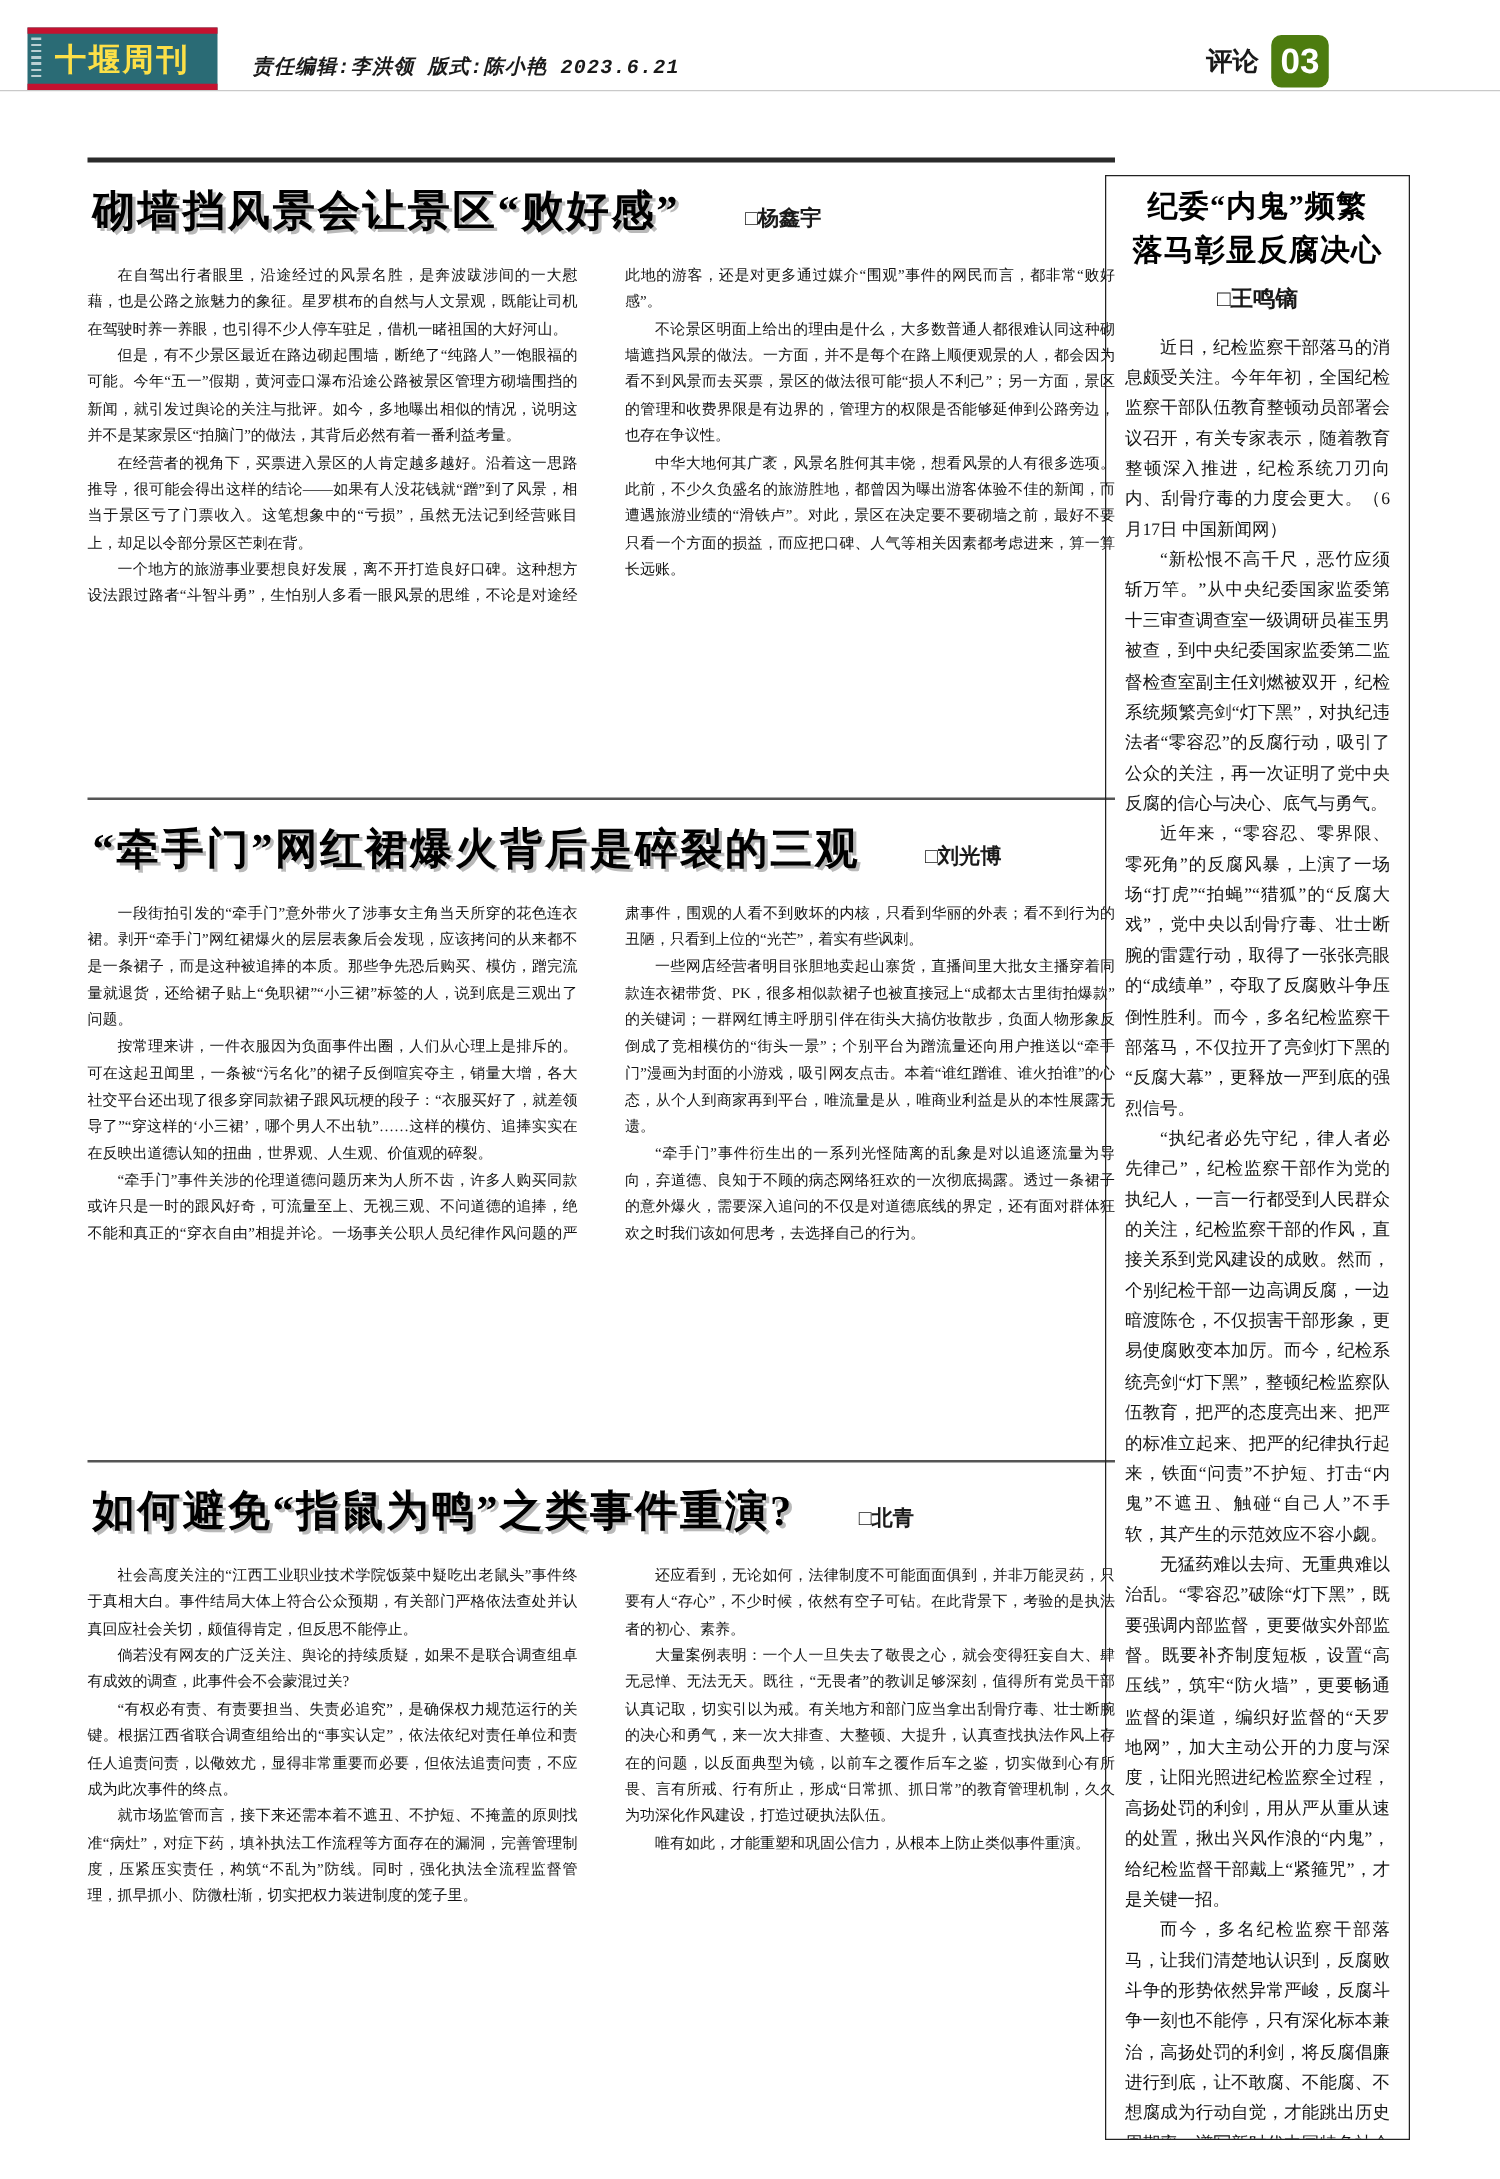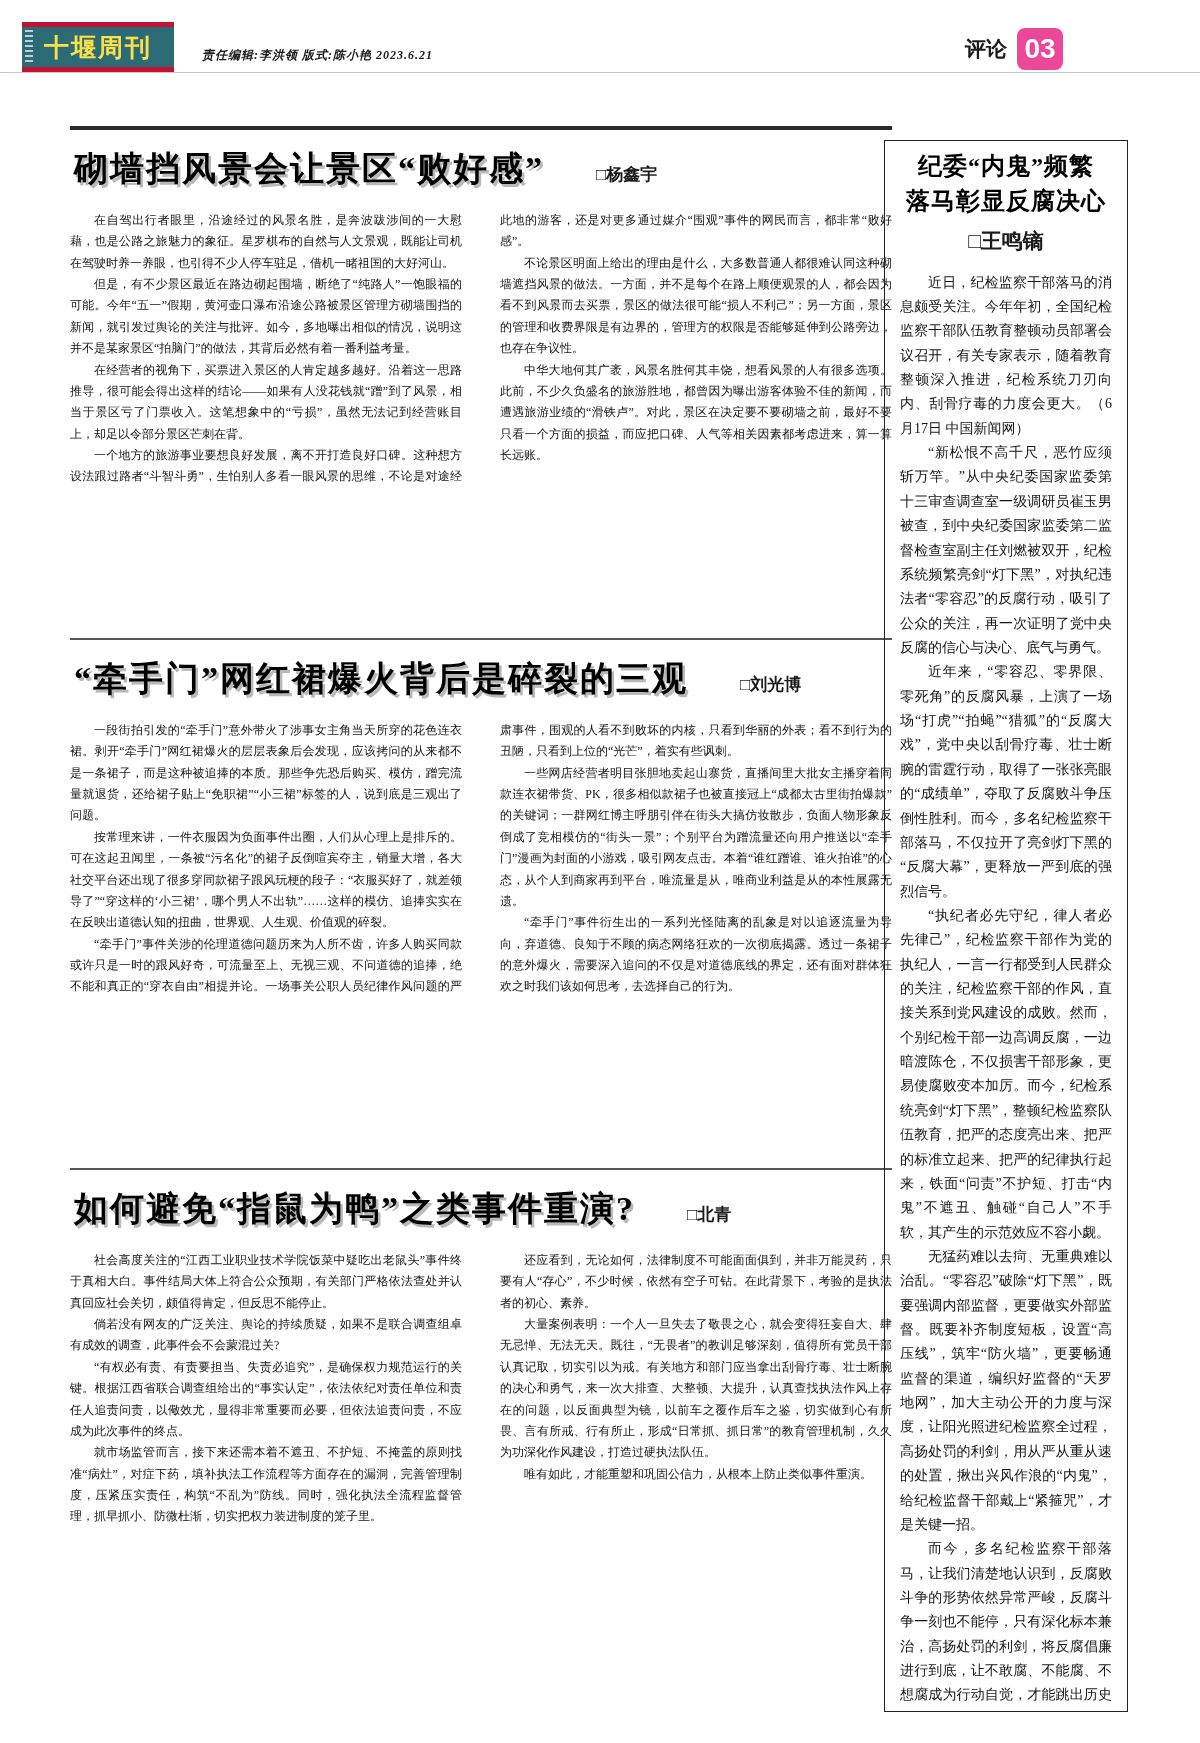--- a/index.html
+++ b/index.html
@@ -15,27 +15,27 @@
     color:#fde047;display:flex;align-items:center;justify-content:center;
     font-weight:bold;font-size:25px;letter-spacing:2px;
     font-family:"Liberation Serif","DejaVu Serif",serif;
   }
   .masthead .side-marks{
     position:absolute;left:3px;top:3px;bottom:3px;width:8px;
     background:repeating-linear-gradient(180deg,rgba(255,255,255,.85) 0 2px,transparent 2px 5px);
     opacity:.8;
   }
   .editor-line{
-    position:absolute;left:182px;bottom:4px;font-size:12px;font-weight:bold;font-style:italic;
-    letter-spacing:1px;font-family:Liberation Serif, serif;
+    position:absolute;left:182px;bottom:4px;font-size:16px;font-weight:bold;font-style:italic;
+    letter-spacing:1px;font-family:Liberation Mono, monospace;
   }
   .header-right{position:absolute;right:117px;top:10px;display:flex;align-items:center;gap:10px;}
   .section-label{font-size:21px;font-weight:bold;font-family:"Liberation Sans","DejaVu Sans",sans-serif;}
   .page-badge{
-    width:46px;height:42px;background:#ec4899;border-radius:8px;color:#fff;
+    width:46px;height:42px;background:#4d7c0f;border-radius:8px;color:#fff;
     display:flex;align-items:center;justify-content:center;font-size:28px;font-weight:bold;
     font-family:"Liberation Sans","DejaVu Sans",sans-serif;
   }
   .header-rule{position:absolute;top:72px;left:0;width:1200px;border-top:1px solid #c9c9c9;}
 
   
   .left-block{position:absolute;left:58px;top:126px;width:822px;margin-left:12px;}
   .top-rule{height:4px;background:#2b2b2b;margin-bottom:16px;}
   .divider{border-top:2px solid #555;margin:20px 0 16px 0;}
   .title-row{display:flex;align-items:baseline;margin:4px 0 18px 4px;}
@@ -52,21 +52,21 @@
   .body-a1{min-height:408px;}
   .body-a2{min-height:428px;}
   .body-a3{min-height:420px;}
 
   
   .sidebar{
     position:absolute;left:884px;top:140px;width:244px;height:1572px;
     border:1.5px solid #222;box-sizing:border-box;padding:8px 15px 10px 15px;overflow:hidden;
   }
   .sidebar-title{margin:0;text-align:center;font-size:24px;font-weight:bold;line-height:1.45;letter-spacing:1px;color:#000;}
-  .sidebar-author{text-align:center;font-size:21px;font-weight:bold;margin:8px 0 16px 0;}
+  .sidebar-author{text-align:center;font-size:18px;font-weight:bold;margin:8px 0 16px 0;}
   .sidebar-body{text-align:justify;font-size:14px;line-height:1.74;color:#141414;}
   .sidebar-body p{margin:0;text-indent:2em;}
 </style>
 </head>
 <body>
 
 <div class="header">
   <div class="masthead">
     <span class="side-marks"></span>
     <span>十堰周刊</span>

